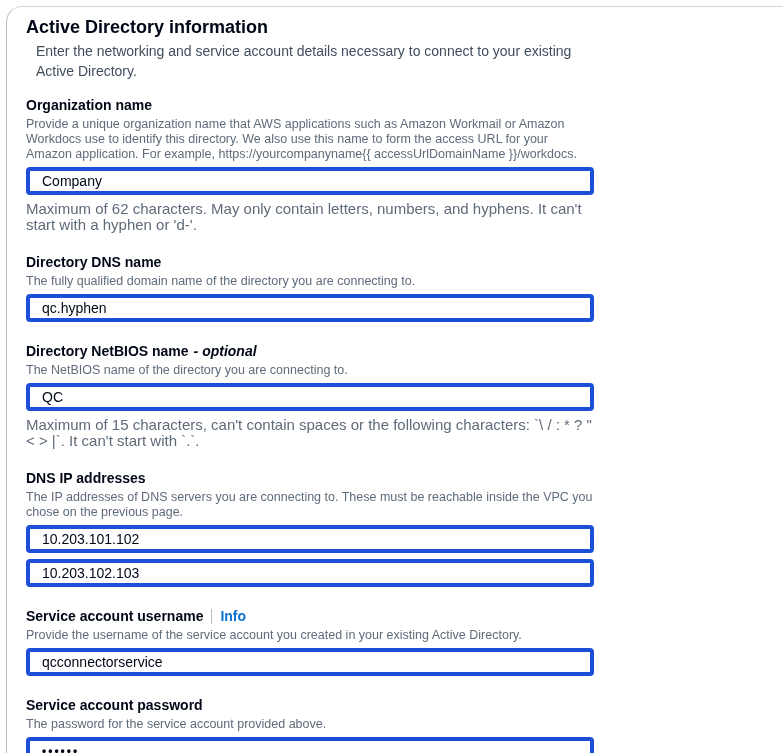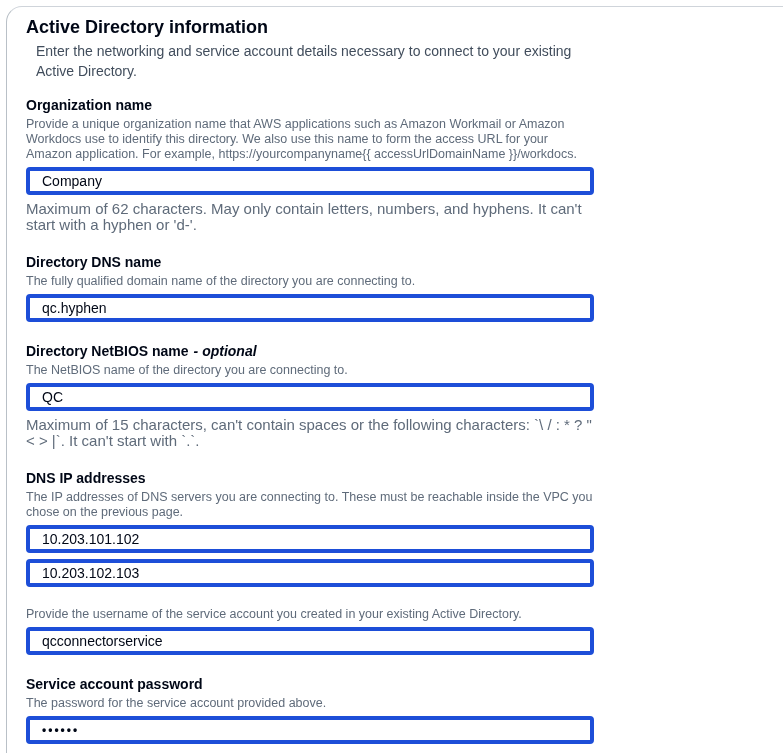--- a/index.html
+++ b/index.html
@@ -143,20 +143,25 @@
           </div>
           <p class="field-desc">The IP addresses of DNS servers you are connecting to. These must be reachable inside the VPC you chose on the previous page.</p>
           <div class="textbox">
             <span class="tb-value">10.203.101.102</span>
           </div>
           <div class="textbox">
             <span class="tb-value">10.203.102.103</span>
           </div>
         </div>
         <div class="field">
+          <div class="label-row">
+            <span class="field-label">Service account username</span>
+            <span class="info-divider"></span>
+            <a class="info-link">Info</a>
+          </div>
           <p class="field-desc">Provide the username of the service account you created in your existing Active Directory.</p>
           <div class="textbox">
             <span class="tb-value">qcconnectorservice</span>
           </div>
         </div>
         <div class="field">
           <div class="label-row">
             <span class="field-label">Service account password</span>
           </div>
           <p class="field-desc">The password for the service account provided above.</p>

